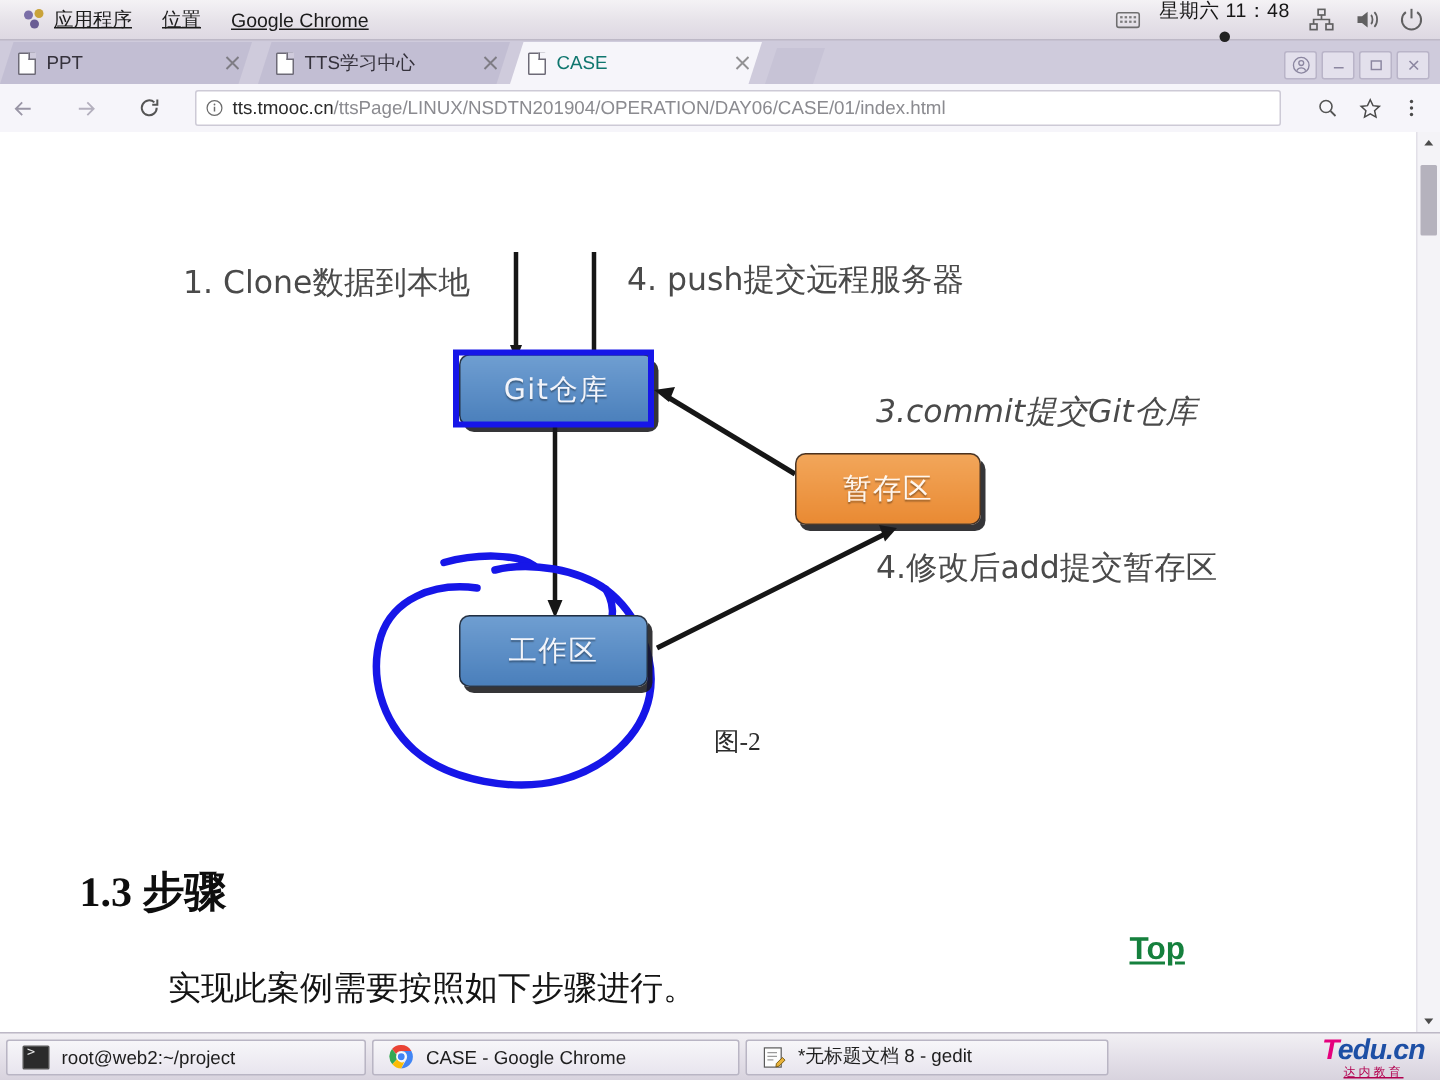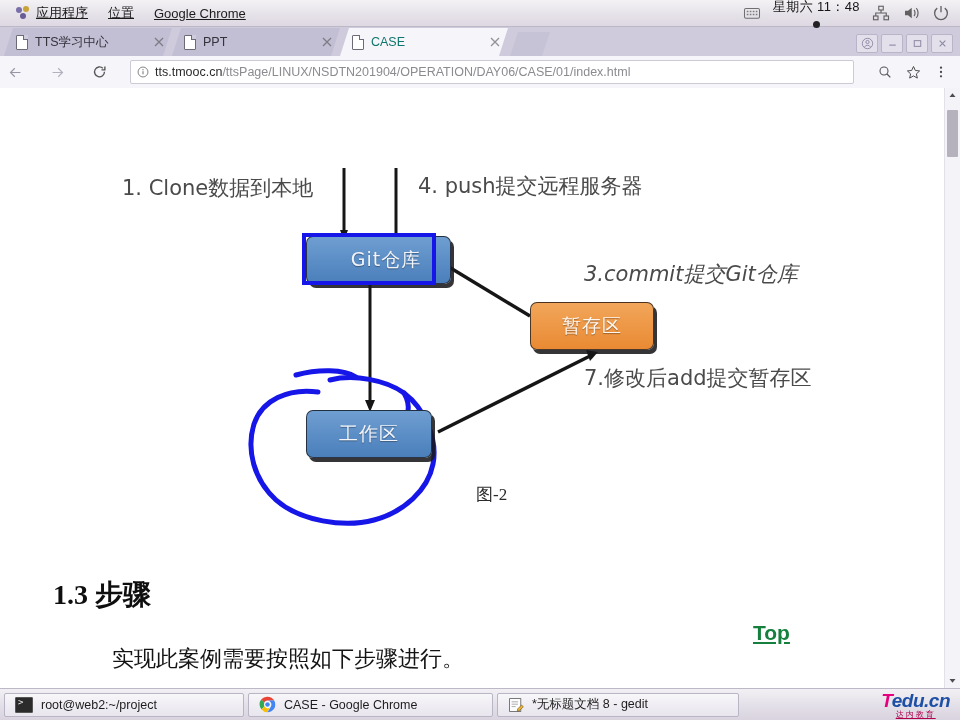--- a/index.html
+++ b/index.html
@@ -120,21 +120,21 @@
 
   .node{
     position:absolute;border-radius:7px;
     display:flex;align-items:center;justify-content:center;
     color:#f2f4fa;font-size:19px;letter-spacing:1px;
     font-family:"DejaVu Sans","Liberation Sans",sans-serif;
     box-shadow:3px 4px 0 rgba(25,25,28,.88);
     border:1px solid rgba(20,20,25,.75);
     text-shadow:0 1px 1px rgba(0,0,0,.35);
   }
-  .node.git{left:306px;top:148px;width:128px;height:46px;background:linear-gradient(180deg,#6f9ed1 0%,#4a7fbb 100%);padding-left:15px;}
+  .node.git{left:306px;top:148px;width:128px;height:46px;background:linear-gradient(180deg,#6f9ed1 0%,#4a7fbb 100%);}
   .node.stage{left:530px;top:214px;width:122px;height:46px;background:linear-gradient(180deg,#f2a65a 0%,#e98a33 100%);color:#fff7ef;}
   .node.work{left:306px;top:322px;width:124px;height:46px;background:linear-gradient(180deg,#6f9ed1 0%,#4a7fbb 100%);}
 
   .annot-rect{
     position:absolute;left:302px;top:145px;width:134px;height:52px;
     border:4px solid #1616e8;box-sizing:border-box;
   }
   .annot-svg{position:absolute;left:0;top:0;width:945px;height:440px;pointer-events:none;}
 
   
@@ -234,30 +234,30 @@
         <path d="M7 5.5A8.5 8.5 0 1 0 17 5.5" fill="none" stroke="#444" stroke-width="1.8"></path>
         <path d="M12 2.5V11" fill="none" stroke="#444" stroke-width="1.8"></path>
       </svg>
     </div>
   </div>
 
   <div class="chrome-win">
     <div class="win-topstrip"></div>
 
     <div class="tabstrip">
+      <div class="tab">
+        <span class="pg-ico"></span>
+        <span class="t-label">PPT</span>
+        <svg class="t-close" viewBox="0 0 14 14">
+          <path d="M3 3 L11 11 M11 3 L3 11" stroke="#555" stroke-width="1.3" fill="none"></path>
+        </svg>
+      </div>
       <div class="tab first">
         <span class="pg-ico"></span>
         <span class="t-label">TTS学习中心</span>
-        <svg class="t-close" viewBox="0 0 14 14">
-          <path d="M3 3 L11 11 M11 3 L3 11" stroke="#555" stroke-width="1.3" fill="none"></path>
-        </svg>
-      </div>
-      <div class="tab">
-        <span class="pg-ico"></span>
-        <span class="t-label">PPT</span>
         <svg class="t-close" viewBox="0 0 14 14">
           <path d="M3 3 L11 11 M11 3 L3 11" stroke="#555" stroke-width="1.3" fill="none"></path>
         </svg>
       </div>
       <div class="tab active">
         <span class="pg-ico"></span>
         <span class="t-label">CASE</span>
         <svg class="t-close" viewBox="0 0 14 14">
           <path d="M3 3 L11 11 M11 3 L3 11" stroke="#555" stroke-width="1.3" fill="none"></path>
         </svg>
@@ -361,21 +361,21 @@
                      C300 433 344 440 374 432
                      C404 424 428 402 433 376
                      C438 350 424 320 404 305
                      C386 292 354 286 330 292" stroke="#1616e8" stroke-width="5" fill="none" stroke-linecap="round" stroke-linejoin="round"></path>
             <path d="M404 305 C408 312 409 318 408 324" stroke="#1616e8" stroke-width="5" fill="none" stroke-linecap="round"></path>
           </svg>
 
           <div class="dlabel lbl1">1. Clone数据到本地</div>
           <div class="dlabel lbl4">4. push提交远程服务器</div>
           <div class="dlabel lbl3">3.commit提交Git仓库</div>
-          <div class="dlabel lbl2">7.修改后add提交暂存区</div>
+          <div class="dlabel lbl2">4.修改后add提交暂存区</div>
 
           <div class="node git">
             <span>Git仓库</span>
           </div>
           <div class="annot-rect"></div>
 
           <div class="node stage">
             <span>暂存区</span>
           </div>
           <div class="node work">

